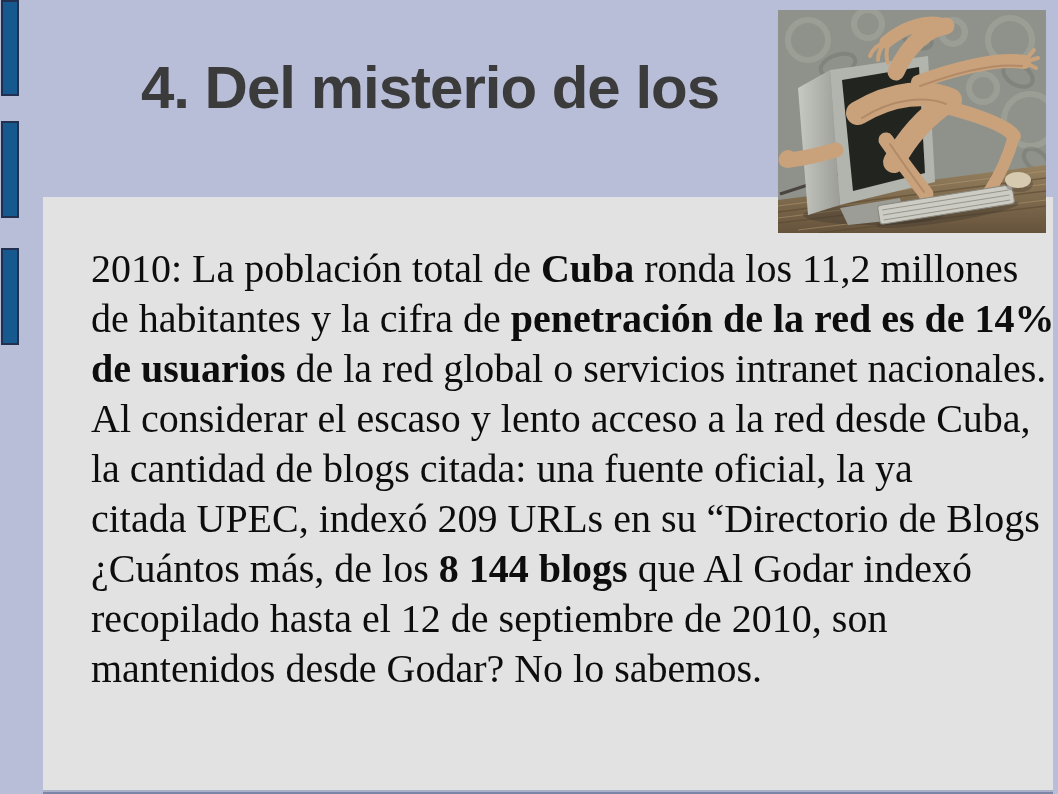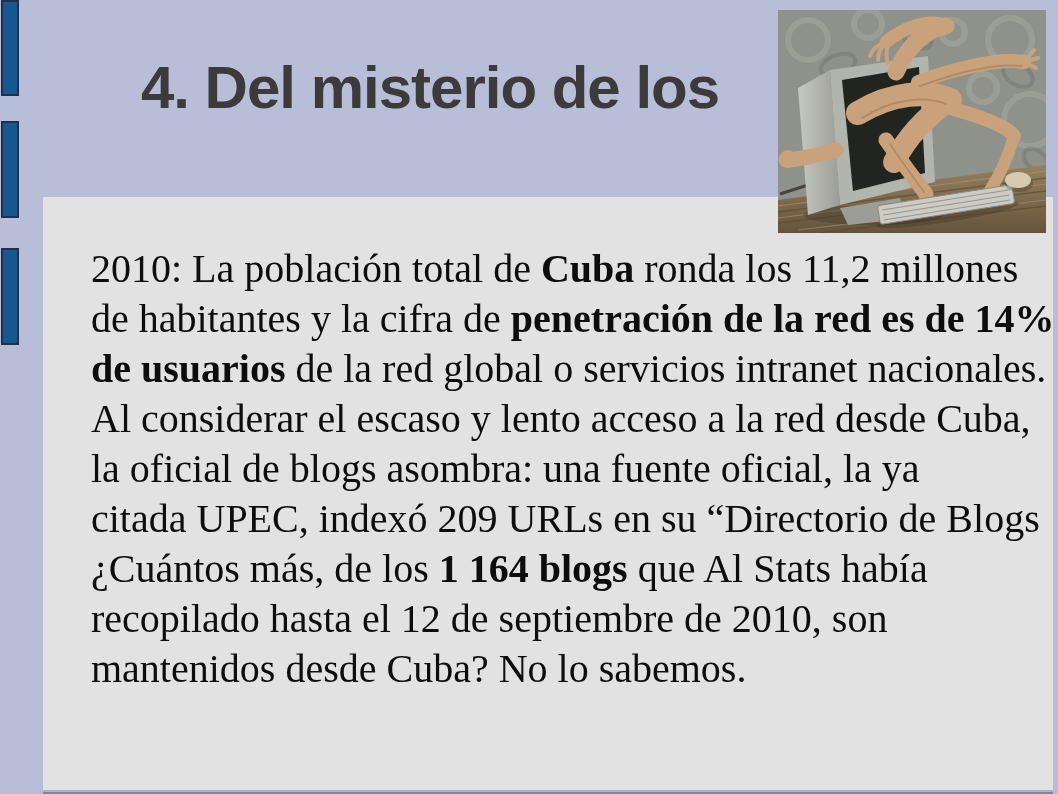--- a/index.html
+++ b/index.html
@@ -211,22 +211,22 @@
         <ellipse cx="240" cy="170" rx="13" ry="8" fill="#d6cab0"></ellipse>
       </g>
     </svg>
   </div>
 
   <div id="body-text">
       <div class="body-line"><span>2010: La población total de </span><span class="bold">Cuba</span><span> ronda los 11,2 millones</span></div>
       <div class="body-line"><span>de habitantes y la cifra de </span><span class="bold">penetración de la red es de 14%</span></div>
       <div class="body-line"><span class="bold">de usuarios</span><span> de la red global o servicios intranet nacionales.</span></div>
       <div class="body-line"><span>Al considerar el escaso y lento acceso a la red desde Cuba,</span></div>
-      <div class="body-line"><span>la oficial de blogs asombra: una fuente oficial, la ya</span></div>
+      <div class="body-line"><span>la cantidad de blogs citada: una fuente oficial, la ya</span></div>
       <div class="body-line"><span>citada UPEC, indexó 209 URLs en su “Directorio de Blogs</span></div>
-      <div class="body-line"><span>¿Cuántos más, de los </span><span class="bold">1 164 blogs</span><span> que Al Stats había</span></div>
+      <div class="body-line"><span>¿Cuántos más, de los </span><span class="bold">8 144 blogs</span><span> que Al Godar indexó</span></div>
       <div class="body-line"><span>recopilado hasta el 12 de septiembre de 2010, son</span></div>
-      <div class="body-line"><span>mantenidos desde Cuba? No lo sabemos.</span></div>
+      <div class="body-line"><span>mantenidos desde Godar? No lo sabemos.</span></div>
     </div>
 
   <div id="bottom-border"></div>
 
 </div>
 
 </body></html>

